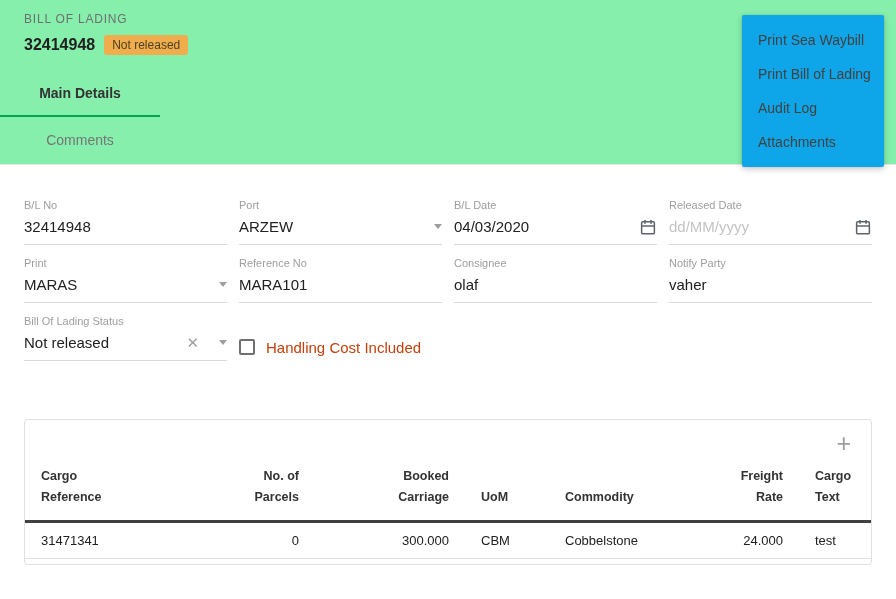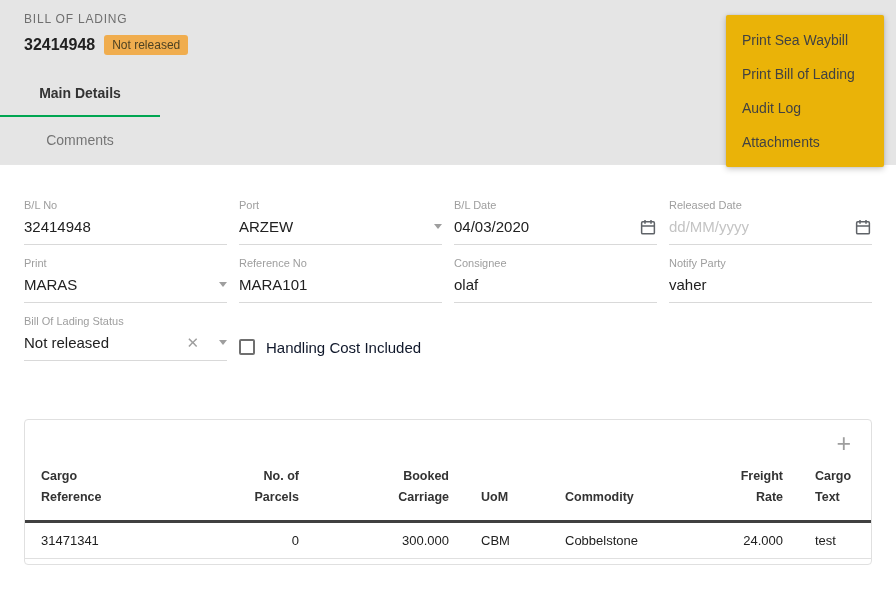--- a/index.html
+++ b/index.html
@@ -4,42 +4,42 @@
 <style>
   * { box-sizing: border-box; margin: 0; padding: 0; }
   html, body { background: #fff; }
   body {
     width: 896px; height: 599px;
     font-family: "Liberation Sans", sans-serif;
     position: relative; overflow: hidden;
     color: #212121;
   }
   
-  .page-header { background: #e5e5e5; }
+  .page-header { background: #86efac; }
   .header-top { padding: 12px 24px 0 24px; }
   .page-title {
     font-size: 12px; color: #6f6f6f; letter-spacing: .8px; font-weight: 400;
   }
   .subtitle-row { margin-top: 9px; display: flex; align-items: center; gap: 9px; }
   .bl-number { font-size: 16px; font-weight: 700; color: #212121; }
   .status-badge {
     background: #f0ad4e; color: #4d4223; font-size: 12px;
     padding: 3px 8px; border-radius: 3px; line-height: 1.2;
   }
   
   .tabs { display: flex; margin-top: 15px; border-bottom: 1px solid #e6e6e6; flex-direction: column; }
   .tab {
     width: 160px; text-align: center; height: 47px; line-height: 47px;
     font-size: 14px; color: #757575; cursor: pointer; user-select: none;
   }
   .tab.active { color: #333; font-weight: 700; box-shadow: inset 0 -2px 0 0 #00a651; }
   
   .menu-card {
-    position: absolute; top: 15px; right: 12px; width: 158px;
-    background: #eab308; border-radius: 2px; padding: 8px 0; z-index: 20;
+    position: absolute; top: 15px; right: 12px; width: 142px;
+    background: #0ea5e9; border-radius: 2px; padding: 8px 0; z-index: 20;
     box-shadow: 0 2px 6px rgba(0,0,0,.22), 0 0 2px rgba(0,0,0,.12);
   }
   .menu-item {
     padding: 9px 16px; font-size: 14px; color: #424242; white-space: nowrap; cursor: pointer;
   }
   
   .main { padding: 0 24px; }
   .form-grid {
     display: grid; grid-template-columns: repeat(4, 1fr);
     column-gap: 24px; row-gap: 32px; margin-top: 34px; gap: 12px;
@@ -58,21 +58,21 @@
     border-top: 5px solid #9e9e9e;
   }
   .clear-x { color: #9e9e9e; font-size: 15px; margin-right: 14px; line-height: 1; cursor: pointer; }
   .cal-icon { display: inline-flex; margin-left: 6px; cursor: pointer; }
   
   .checkbox-field { display: flex; align-items: center; gap: 11px; margin-top: 18px; cursor: pointer; }
   .checkbox {
     width: 16px; height: 16px; border: 2px solid #6f6f6f; border-radius: 2px;
     background: #fff; flex: none;
   }
-  .checkbox-label { font-size: 15px; color: #0f172a; }
+  .checkbox-label { font-size: 15px; color: #c2410c; }
   
   .table-card {
     margin-top: 58px; border: 1px solid #e0e0e0; border-radius: 4px;
     padding-bottom: 5px; background: #fff;
   }
   .table-toolbar { display: flex; justify-content: flex-end; padding: 12px 20px 0; }
   .plus-icon { font-size: 25px; font-weight: 300; color: #9e9e9e; line-height: 22px; cursor: pointer; }
   table { width: 100%; border-collapse: collapse; margin-top: 4px; }
   th {
     font-size: 12.5px; color: #333; font-weight: 700; text-align: left;

